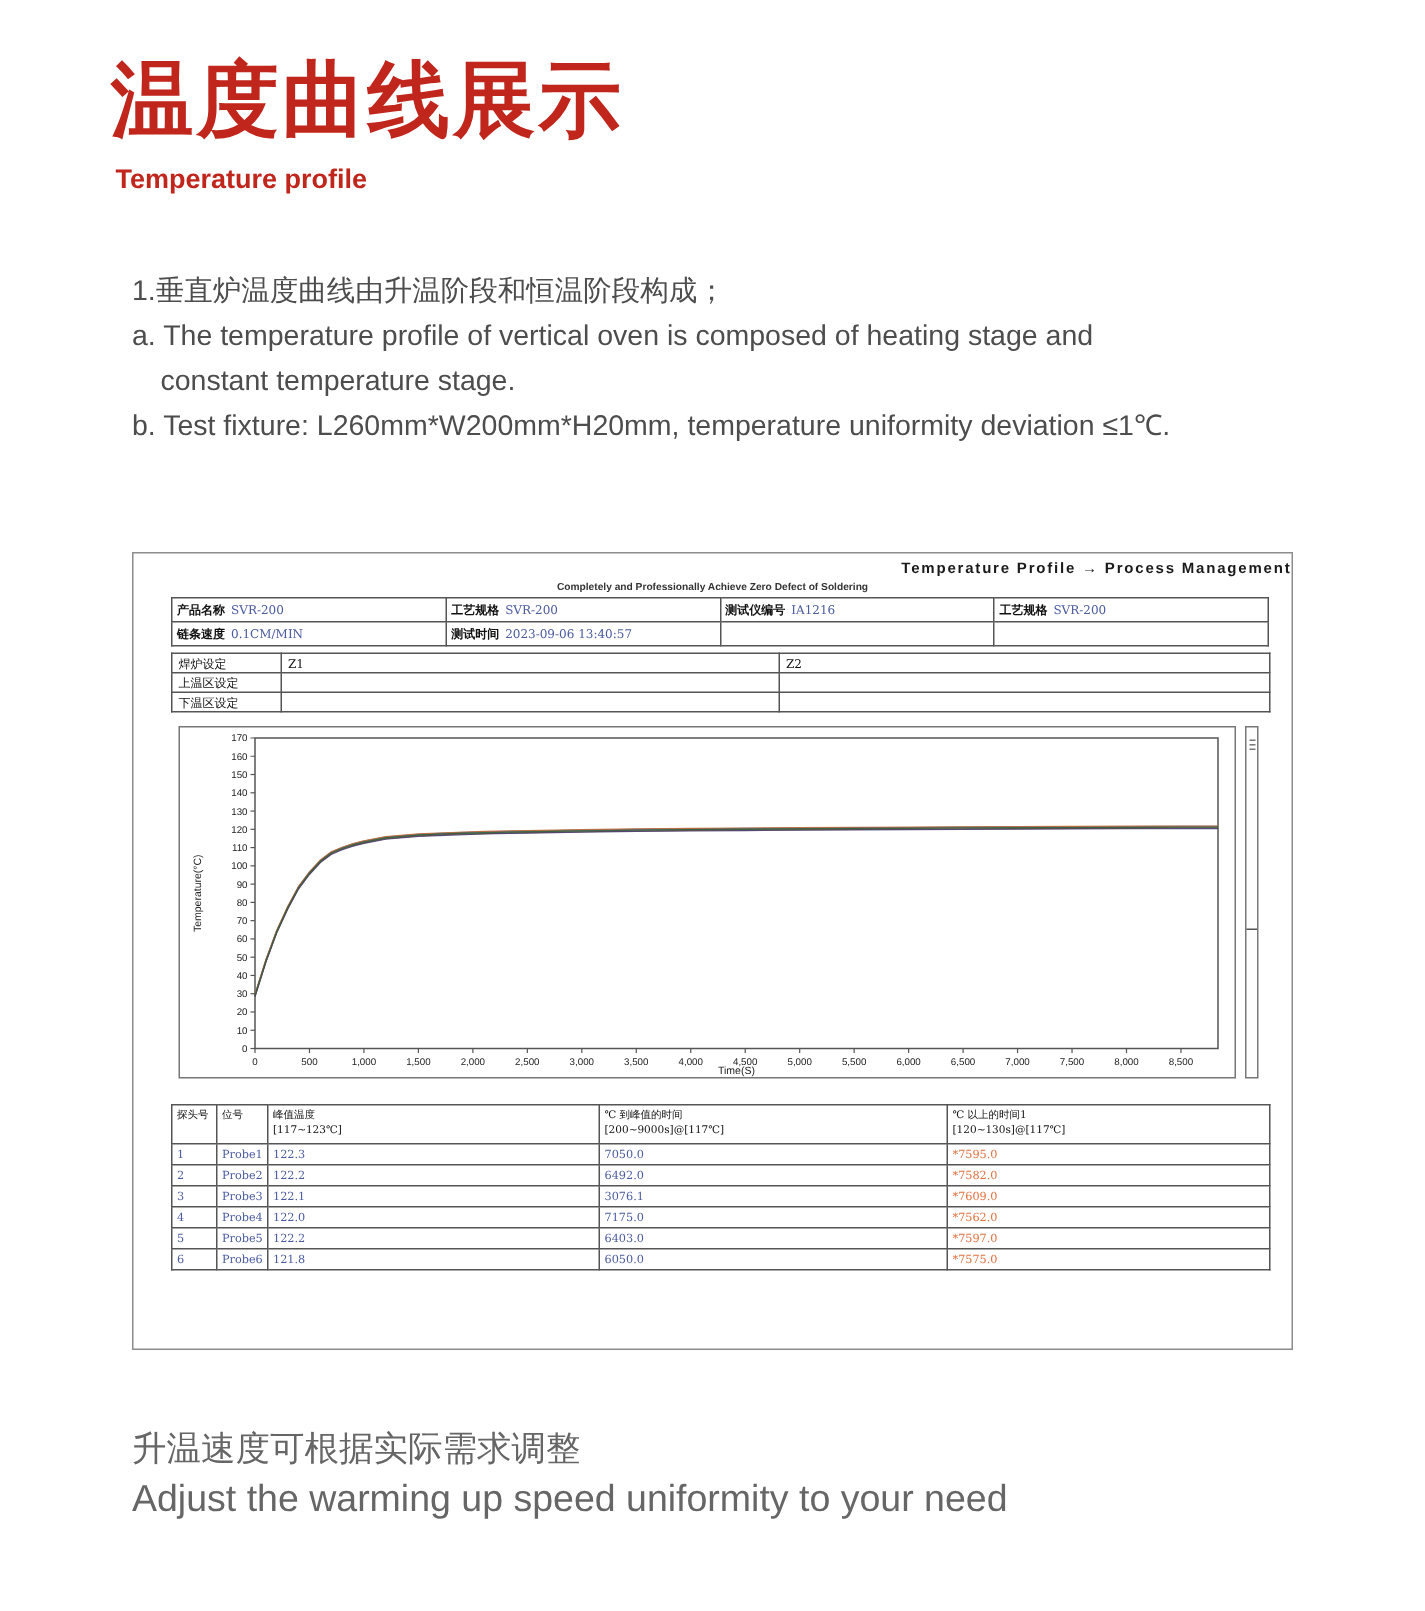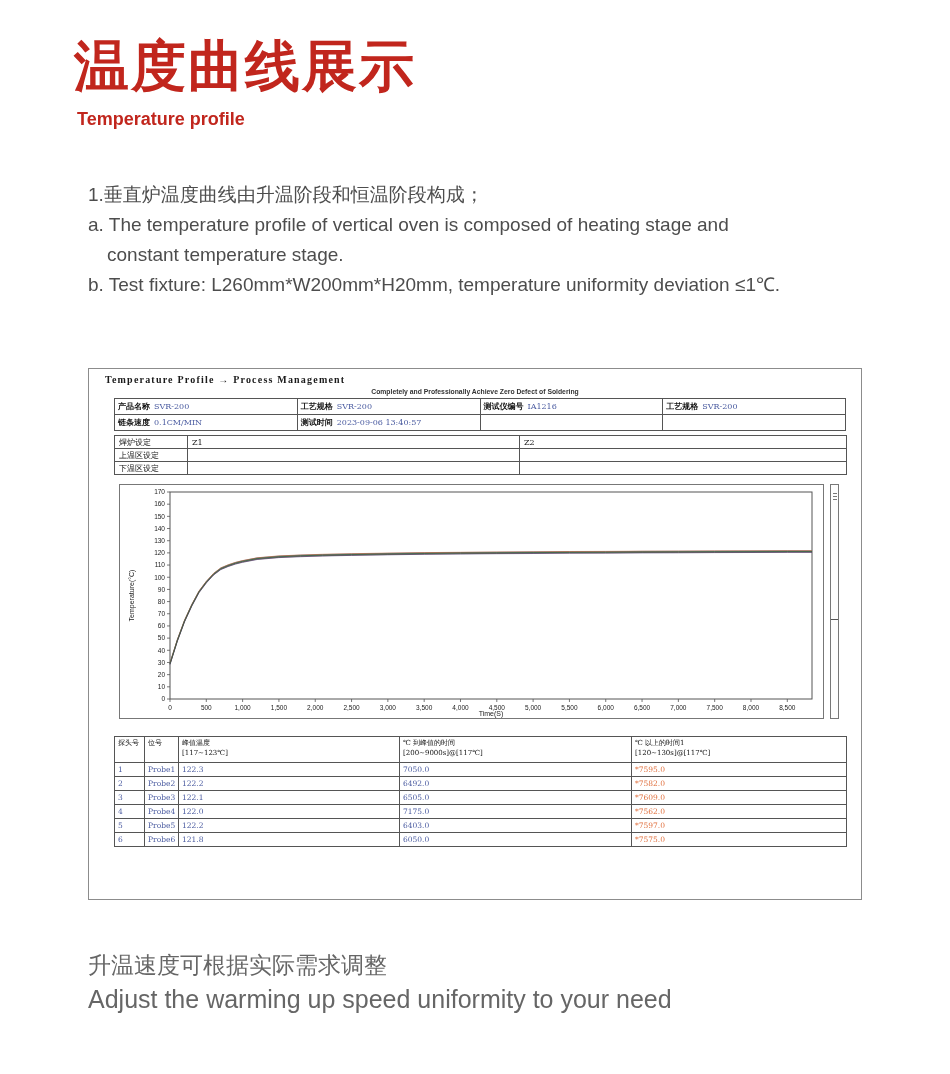--- a/index.html
+++ b/index.html
@@ -23,22 +23,22 @@
     font-size:19px; line-height:30px; color:#4d4d4d; }
   .note-line { white-space:nowrap; }
   .note-line.indent { padding-left:19px; }
   
   .report {
     position:absolute; left:88px; top:368px; width:774px; height:532px;
     border:1px solid #8c8c8c; background:#fff;
     font-family:"DejaVu Serif", serif;
   }
   .report-title {
-    position:absolute; top:5px; left:16px; width:100%; text-align:left;
-    font-family:Liberation Serif, serif;
+    position:absolute; top:5px; left:0; width:100%; text-align:right;
+    font-family:Liberation Sans, sans-serif;
     font-size:10px; font-weight:bold; letter-spacing:1.2px; color:#1a1a1a;
   }
   .report-subtitle {
     position:absolute; top:19px; left:0; width:100%; text-align:center;
     font-family:"Liberation Sans", sans-serif;
     font-size:6.8px; font-weight:bold; color:#333;
   }
   table { border-collapse:collapse; table-layout:fixed; }
   .report td { border:1px solid #555; overflow:hidden; white-space:nowrap; }
   
@@ -272,21 +272,21 @@
             <td class="val">2</td>
             <td class="val">Probe2</td>
             <td class="val">122.2</td>
             <td class="val">6492.0</td>
             <td class="alert">*7582.0</td>
           </tr>
           <tr>
             <td class="val">3</td>
             <td class="val">Probe3</td>
             <td class="val">122.1</td>
-            <td class="val">6505.0</td>
+            <td class="val">3076.1</td>
             <td class="alert">*7609.0</td>
           </tr>
           <tr>
             <td class="val">4</td>
             <td class="val">Probe4</td>
             <td class="val">122.0</td>
             <td class="val">7175.0</td>
             <td class="alert">*7562.0</td>
           </tr>
           <tr>

